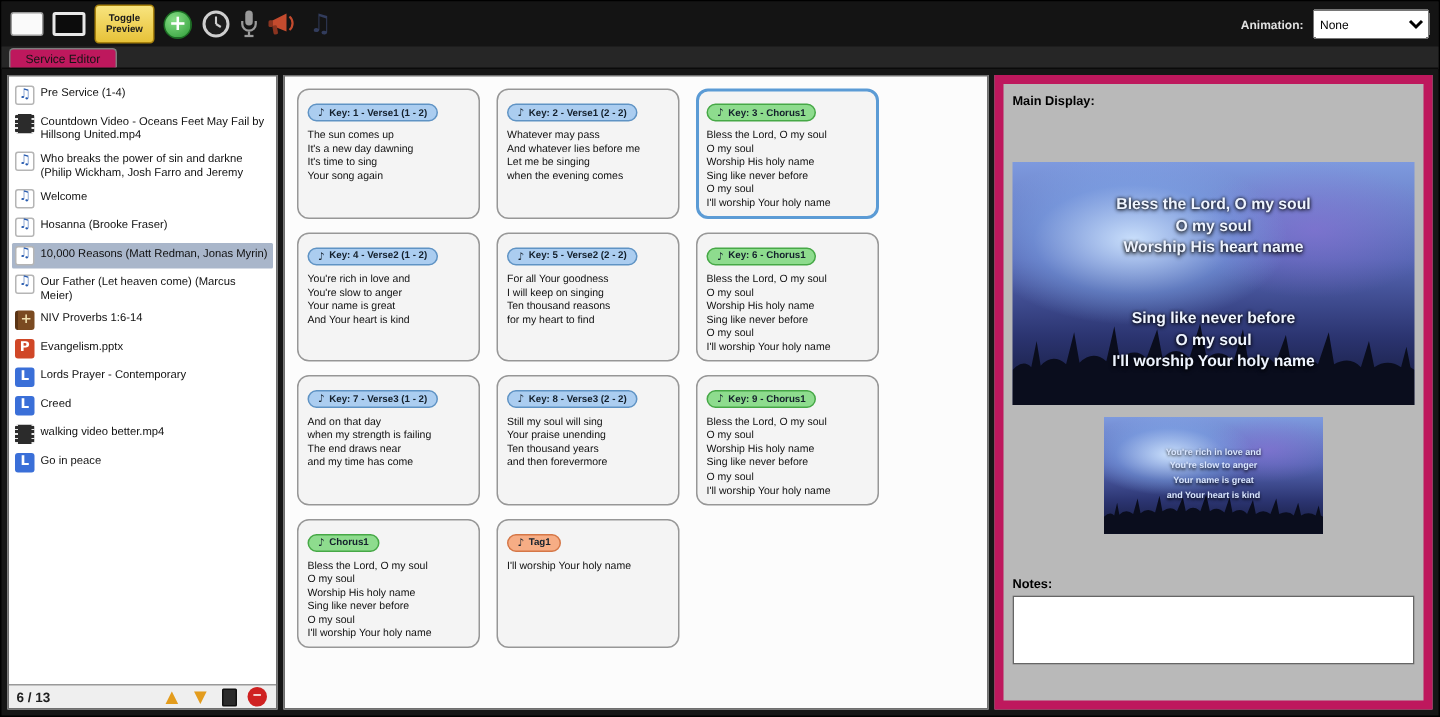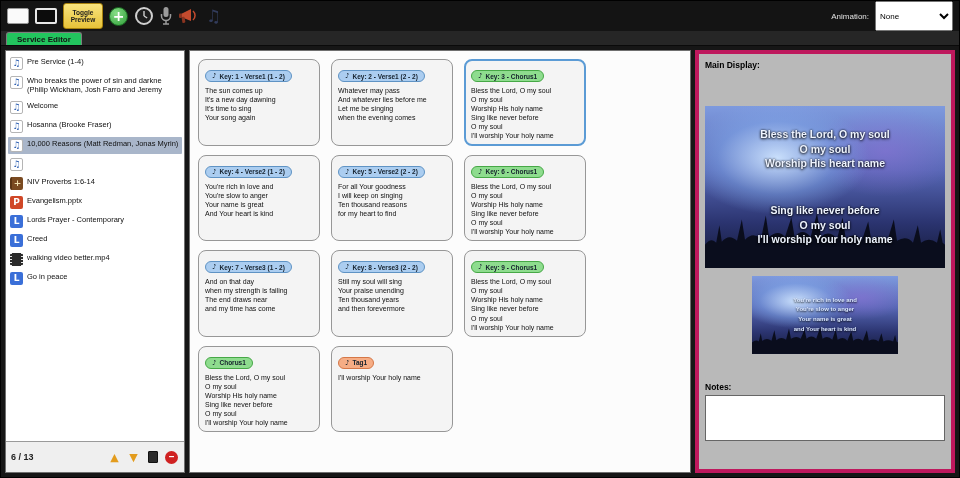--- a/index.html
+++ b/index.html
@@ -14,68 +14,68 @@
   
   .toolbar { flex:none; height:30px; display:flex; align-items:center; gap:6px; padding:0 6px; background:#141414; }
   .tb-btn { background:none; border:none; padding:0; margin:0; display:flex; align-items:center; justify-content:center; height:28px; cursor:default; }
   .scr-light { width:22px; height:16px; background:#fafafa; border:1px solid #999; border-radius:2px; display:block; }
   .scr-dark { width:22px; height:16px; background:#0c0c0c; border:2px solid #e8e8e8; border-radius:2px; display:block; }
   .toggle-preview { width:40px; height:26px; background:linear-gradient(#f8e47e,#e7c239); border:1px solid #a8820d; border-radius:3px;
     font-size:6.5px; font-weight:bold; color:#1b1b1b; line-height:1.15; text-align:center; padding:2px 1px; }
   .add-circle { width:19px; height:19px; border-radius:50%; background:radial-gradient(circle at 35% 30%, #86dd86, #2e9d37); border:1px solid #1c6e24;
     color:#fff; font-size:14px; line-height:16px; text-align:center; font-weight:bold; font-family:"DejaVu Sans",sans-serif; }
   .notes-glyph { font-family:"DejaVu Sans",sans-serif; font-size:17px; color:#323c5c; line-height:1; }
-  .anim-label { margin-left:auto; color:#e2e2e2; font-size:8px; }
-  .anim-select { width:78px; height:30px; font-size:8px; font-family:"Liberation Sans",sans-serif; }
+  .anim-label { margin-left:auto; color:#e2e2e2; font-size:8px;font-weight:bold; }
+  .anim-select { width:78px; height:20px; font-size:8px; font-family:"Liberation Sans",sans-serif; }
 
   
   .tabbar { flex:none; height:15px; background:#262626; display:flex; align-items:flex-end; padding:0 0 0 5px; border-bottom:1px solid #0a0a0a; }
-  .tab { background:#22c55e; color:#141414; font-size:8px; padding:2px 10px 1px; border:1px solid #7d7d7d; border-bottom:none; border-radius:3px 3px 0 0;font-weight:bold; }
+  .tab { background:#be185d; color:#141414; font-size:8px; padding:2px 10px 1px; border:1px solid #7d7d7d; border-bottom:none; border-radius:3px 3px 0 0; }
 
   
   .content { flex:1; min-height:0; display:flex; gap:4px; padding:4px; }
 
   
   .left-panel { flex:none; width:180px; background:#ffffff; border:1px solid #6f6f6f; display:flex; flex-direction:column; min-height:0; }
   .service-list { flex:1; overflow:hidden; padding:4px 2px; display:flex; flex-direction:column; gap:2px; }
   .svc-item { display:flex; align-items:flex-start; gap:4px; padding:2px 2px; font-size:7.5px; line-height:1.25; color:#101010; border-radius:1px; }
   .svc-item.selected { background:#a9b6ca; }
   .svc-icon { flex:none; width:13px; height:13px; display:flex; align-items:center; justify-content:center; border-radius:2px;
     font-family:"DejaVu Sans",sans-serif; font-weight:bold; }
   .ic-song { background:#ffffff; border:1px solid #b5b5b5; color:#2a5db0; font-size:9px; }
   .ic-video { background:#2b2b2b;
     background-image:repeating-linear-gradient(180deg,#e8e8e8 0 1px,transparent 1px 3px),repeating-linear-gradient(180deg,#e8e8e8 0 1px,transparent 1px 3px);
     background-size:2px 100%,2px 100%; background-position:left center,right center; background-repeat:repeat-y,repeat-y; }
   .ic-bible { background:#7a4a21; border-left:2px solid #5a3414; color:#f0dfae; font-size:9px; }
   .ic-bible::after { content:"+"; }
   .ic-powerpoint { background:#d04727; color:#fff; font-size:9px; }
   .ic-liturgy { background:#3a6fd8; color:#fff; font-size:9px; }
   .svc-label { flex:1; }
-  .list-footer { flex:none; height:31px; display:flex; align-items:center; gap:3px; padding:2px 5px; border-top:1px solid #9a9a9a; background:#efefef; }
+  .list-footer { flex:none; height:16px; display:flex; align-items:center; gap:3px; padding:2px 5px; border-top:1px solid #9a9a9a; background:#efefef; }
   .counter { font-size:9px; font-weight:bold; color:#1e1e1e; }
   .footer-btns { margin-left:auto; display:flex; align-items:center; gap:4px; }
   .fbtn { width:15px; height:15px; border:none; background:none; padding:0; display:flex; align-items:center; justify-content:center; cursor:default; }
   .arrow { color:#e39c1d; font-size:11px; line-height:1; font-family:"DejaVu Sans",sans-serif; }
   .edit-glyph { width:10px; height:12px; background:#2c2c2c; border-radius:1px; border:1px solid #111; }
   .remove-glyph { width:13px; height:13px; border-radius:50%; background:#cf2121; color:#fff; font-size:10px; line-height:11px; text-align:center; font-weight:bold; }
 
   
   .middle-panel { flex:1; min-width:0; background:#fcfcfc; border:1px solid #6f6f6f; padding:8px; overflow:hidden; }
   .slides-grid { display:grid; grid-template-columns:repeat(3,122px); gap:9px 11px; grid-auto-rows:minmax(84px,auto); align-items:stretch; }
   .slide-card { background:#f4f4f4; border:1px solid #979797; border-radius:8px; padding:4px 6px; }
   .slide-card.selected { border:2px solid #5b9bd5; padding:3px 5px; }
   .pill { display:inline-flex; align-items:center; gap:3px; border-radius:8px; padding:1px 6px; font-size:6.5px; font-weight:bold; color:#14202c; border:1px solid; }
   .pill-note { font-family:"DejaVu Sans",sans-serif; font-size:7px; font-weight:normal; }
   .pill.blue   { background:#abcdf0; border-color:#5f93c4; }
   .pill.green  { background:#8edc8e; border-color:#46a846; }
   .pill.orange { background:#f6ad85; border-color:#d57747; }
   .slide-body { margin-top:4px; font-size:7px; line-height:1.3; color:#101010; white-space:pre-line; }
 
   
-  .right-panel { flex:none; width:260px; background:#b9b9b9; border:4px solid #be185d; padding:6px; display:flex; flex-direction:column; min-height:0; }
+  .right-panel { flex:none; width:292px; background:#b9b9b9; border:6px solid #be185d; padding:6px; display:flex; flex-direction:column; min-height:0; }
   .panel-label { font-size:8.5px; font-weight:bold; color:#000; }
   .stage-bg {
     background:
       radial-gradient(ellipse 55% 50% at 30% 32%, rgba(207,229,255,0.95) 0%, rgba(130,170,235,0.45) 45%, rgba(130,170,235,0) 70%),
       radial-gradient(ellipse 45% 40% at 75% 28%, rgba(143,112,216,0.55) 0%, rgba(143,112,216,0) 70%),
       linear-gradient(180deg,#7e9ade 0%, #5667b4 40%, #2b3470 72%, #121734 100%);
     position:relative; overflow:hidden;
   }
   .main-preview { width:100%; height:162px; margin-top:36px; }
   .crowd { position:absolute; bottom:0; left:0; width:100%; height:42%; z-index:1; display:block; }
@@ -142,37 +142,42 @@
 
   <div class="content">
 
     <div class="left-panel">
       <div class="service-list">
           <div class="svc-item">
             <span class="svc-icon ic-song">♫</span>
             <span class="svc-label">Pre Service (1-4)</span>
           </div>
           <div class="svc-item">
+            <span class="svc-icon ic-video"></span>
+            <span class="svc-label">Countdown Video - Oceans Feet May Fail by Hillsong United.mp4</span>
+          </div>
+          <div class="svc-item">
             <span class="svc-icon ic-song">♫</span>
             <span class="svc-label">Who breaks the power of sin and darkne (Philip Wickham, Josh Farro and Jeremy</span>
           </div>
           <div class="svc-item">
             <span class="svc-icon ic-song">♫</span>
             <span class="svc-label">Welcome</span>
           </div>
           <div class="svc-item">
             <span class="svc-icon ic-song">♫</span>
             <span class="svc-label">Hosanna (Brooke Fraser)</span>
           </div>
           <div class="svc-item selected">
             <span class="svc-icon ic-song">♫</span>
             <span class="svc-label">10,000 Reasons (Matt Redman, Jonas Myrin)</span>
           </div>
           <div class="svc-item">
             <span class="svc-icon ic-song">♫</span>
+            <span class="svc-label">Our Father (Let heaven come) (Marcus Meier)</span>
           </div>
           <div class="svc-item">
             <span class="svc-icon ic-bible"></span>
             <span class="svc-label">NIV Proverbs 1:6-14</span>
           </div>
           <div class="svc-item">
             <span class="svc-icon ic-powerpoint">P</span>
             <span class="svc-label">Evangelism.pptx</span>
           </div>
           <div class="svc-item">

